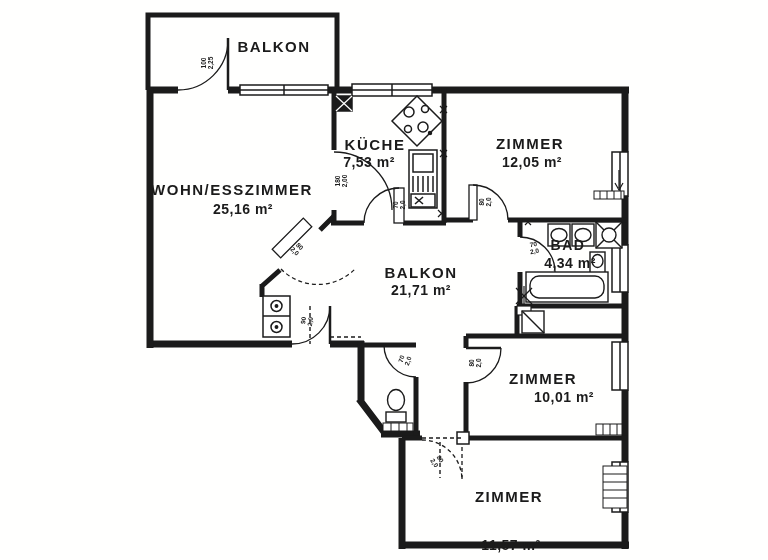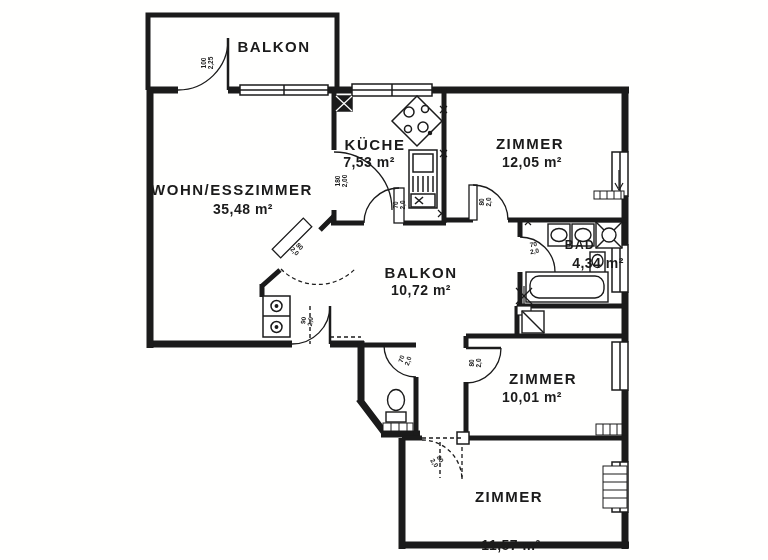--- a/index.html
+++ b/index.html
@@ -32,26 +32,26 @@
   .d8{left:307px;top:321px;transform:translate(-50%,-50%) rotate(-80deg);}
   .d9{left:297px;top:249px;transform:translate(-50%,-50%) rotate(45deg);}
   
   .p-balkon-name{left:274px;top:46px;}
   .p-wohn-name{left:232px;top:189px;}
   .p-wohn-area{left:243px;top:209px;}
   .p-kueche-name{left:375px;top:144px;}
   .p-kueche-area{left:369px;top:162px;}
   .p-z1-name{left:530px;top:143px;}
   .p-z1-area{left:532px;top:162px;text-align:center;}
-  .p-bad-name{left:562px;top:245px;font-size:12px;padding-left:36px;}
-  .p-bad-area{left:598px;top:263px;}
+  .p-bad-name{left:550px;top:245px;font-size:14px;padding-left:36px;}
+  .p-bad-area{left:570px;top:263px;}
   .p-vorraum-name{left:421px;top:272px;}
   .p-vorraum-area{left:421px;top:290px;}
   .p-z2-name{left:543px;top:378px;}
-  .p-z2-area{left:532px;top:397px;text-align:center;}
+  .p-z2-area{left:564px;top:397px;text-align:center;}
   .p-z3-name{left:509px;top:496px;}
   .p-z3-area{left:511px;top:545px;text-align:right;}
 </style>
 </head>
 <body>
 
 <div class="plan">
 
   <svg width="768" height="560" viewBox="0 0 768 560">
 
@@ -224,33 +224,33 @@
       <path d="M440,106 l7,7 M447,106 l-7,7"></path>
       <path d="M440,150 l7,7 M447,150 l-7,7"></path>
       <path d="M438,210 l7,7 M445,210 l-7,7"></path>
       <path d="M525,219 l6,6 M531,219 l-6,6"></path>
     </g>
   </svg>
 
   <div class="lbl room-name p-balkon-name">BALKON</div>
 
   <div class="lbl room-name p-wohn-name">WOHN/ESSZIMMER</div>
-  <div class="lbl room-area p-wohn-area">35,48 m²</div>
+  <div class="lbl room-area p-wohn-area">25,16 m²</div>
 
   <div class="lbl room-name p-kueche-name">KÜCHE</div>
   <div class="lbl room-area p-kueche-area">7,53 m²</div>
 
   <div class="lbl room-name p-z1-name">ZIMMER</div>
   <div class="lbl room-area p-z1-area">12,05 m²</div>
 
   <div class="lbl room-name p-bad-name">BAD</div>
   <div class="lbl room-area p-bad-area">4,34 m²</div>
 
   <div class="lbl room-name p-vorraum-name">BALKON</div>
-  <div class="lbl room-area p-vorraum-area">10,72 m²</div>
+  <div class="lbl room-area p-vorraum-area">21,71 m²</div>
 
   <div class="lbl room-name p-z2-name">ZIMMER</div>
   <div class="lbl room-area p-z2-area">10,01 m²</div>
 
   <div class="lbl room-name p-z3-name">ZIMMER</div>
   <div class="lbl room-area p-z3-area">11,57 m²</div>
 
   <div class="dl d0">100
 2,25</div>
   <div class="dl d1">180

